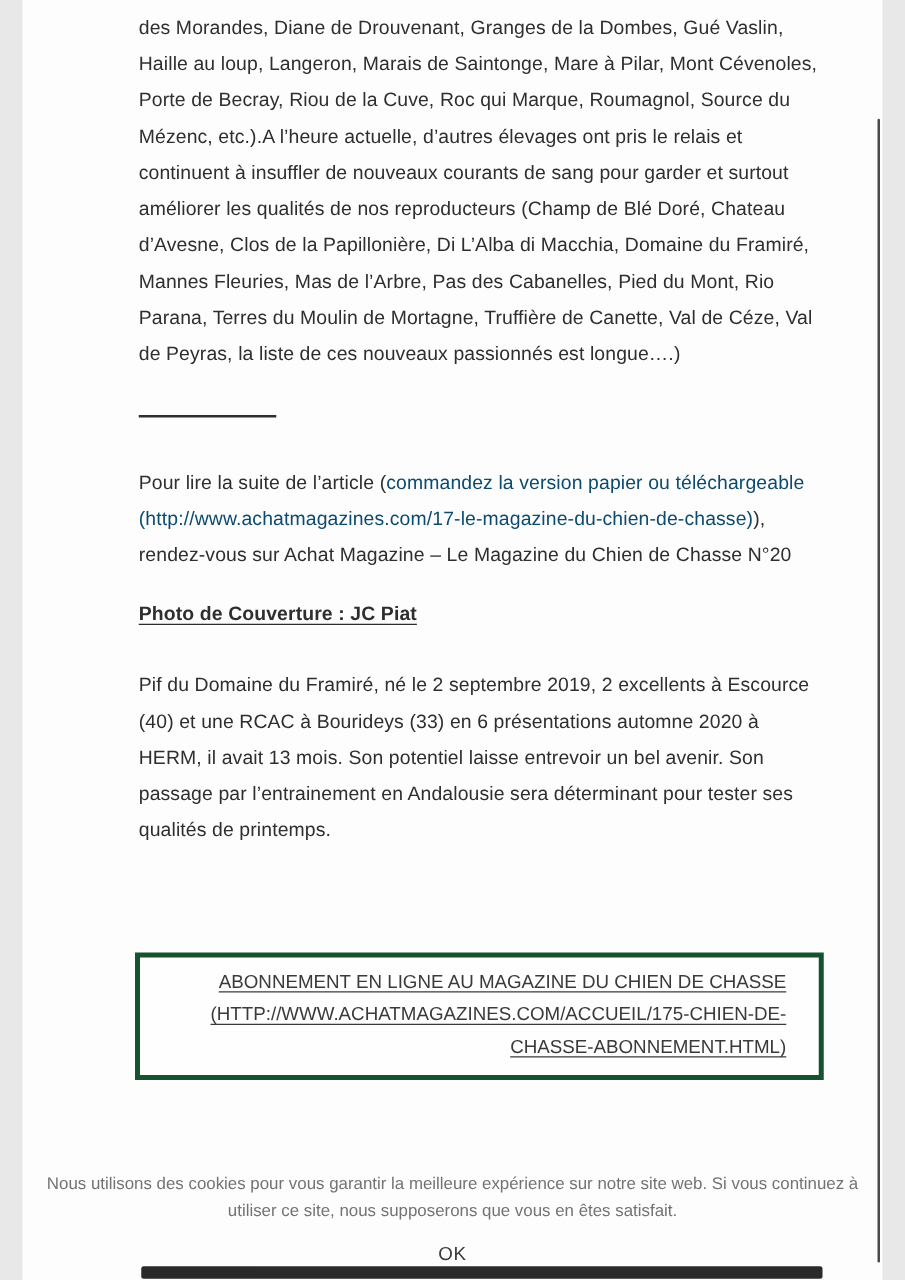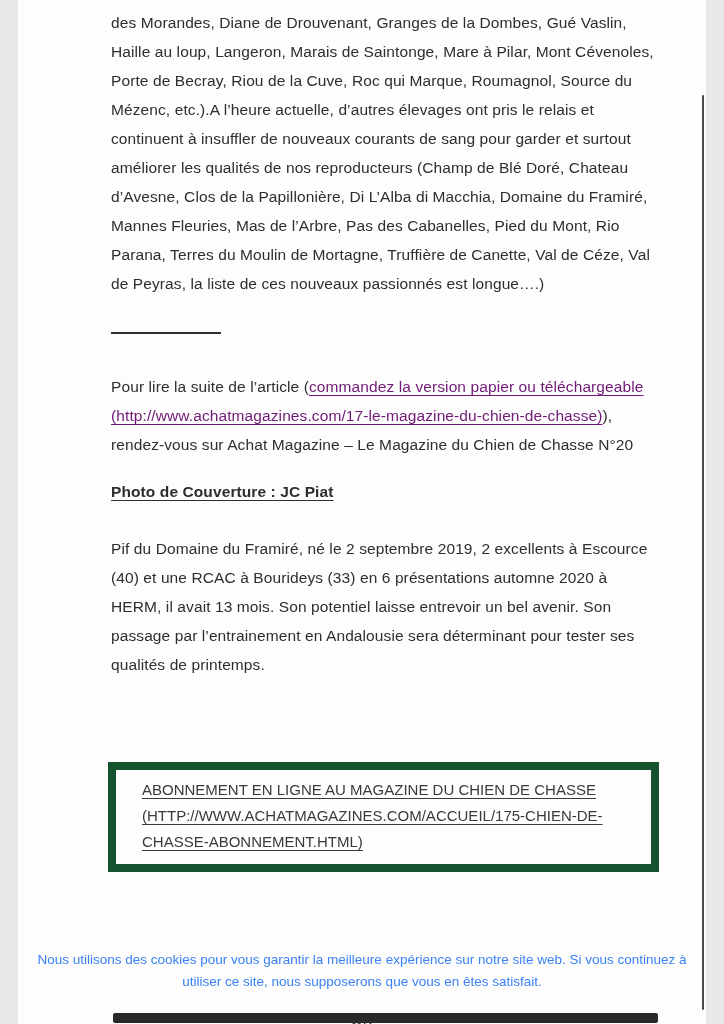--- a/index.html
+++ b/index.html
@@ -19,22 +19,21 @@
   }
   .content p{
     margin:0 0 18px 0;
     font-size:15.5px;
     line-height:29px;
     color:#2e2e2e;
     letter-spacing:.1px;
   }
   .content .para-readmore{margin-top:38px;}
   .link{
-    color:#701a75;
-    text-decoration:underline;
+    color:#0c4a6e;
     text-underline-offset:3px;
     cursor:pointer;
   }
   .block{display:block;}
   .divider{
     width:110px;height:2px;
     background:#2f2f2f;
     margin:34px 0 0 0;
   }
   .credit{
@@ -43,45 +42,45 @@
     text-underline-offset:3px;
     margin-top:10px !important;
     margin-bottom:28px !important;
   }
   .cta-boxes{
     position:absolute;
     top:762px;left:90px;
     width:551px;
   }
   .cta-box{
-    border:8px solid #14532d;
+    border:4px solid #14532d;
     background:#fefefe;
     padding:7px 26px 9px 26px;
     margin-bottom:2px;
-    text-align:left;
+    text-align:right;
     cursor:pointer;
   }
   .cta-box a{
     font-size:15px;
     line-height:26px;
     color:#3a3a3a;
     text-decoration:underline;
     text-underline-offset:3px;
   }
   .cookie{
     position:absolute;
     top:932px;left:0;right:0;
     text-align:center;
   }
   .cookie p{
-    margin:17px auto;
+    margin:4px auto;
     width:660px;
     font-size:13.5px;
     line-height:22px;
-    color:#3b82f6;
+    color:#737373;
     font-family:"Liberation Sans",sans-serif;
   }
   .cookie-ok{
     display:block;
     margin:14px auto 0 auto;
     background:none;border:none;
     font-family:"Liberation Sans",sans-serif;
     font-size:15px;color:#3a3a3a;
     cursor:pointer;
     letter-spacing:.5px;

